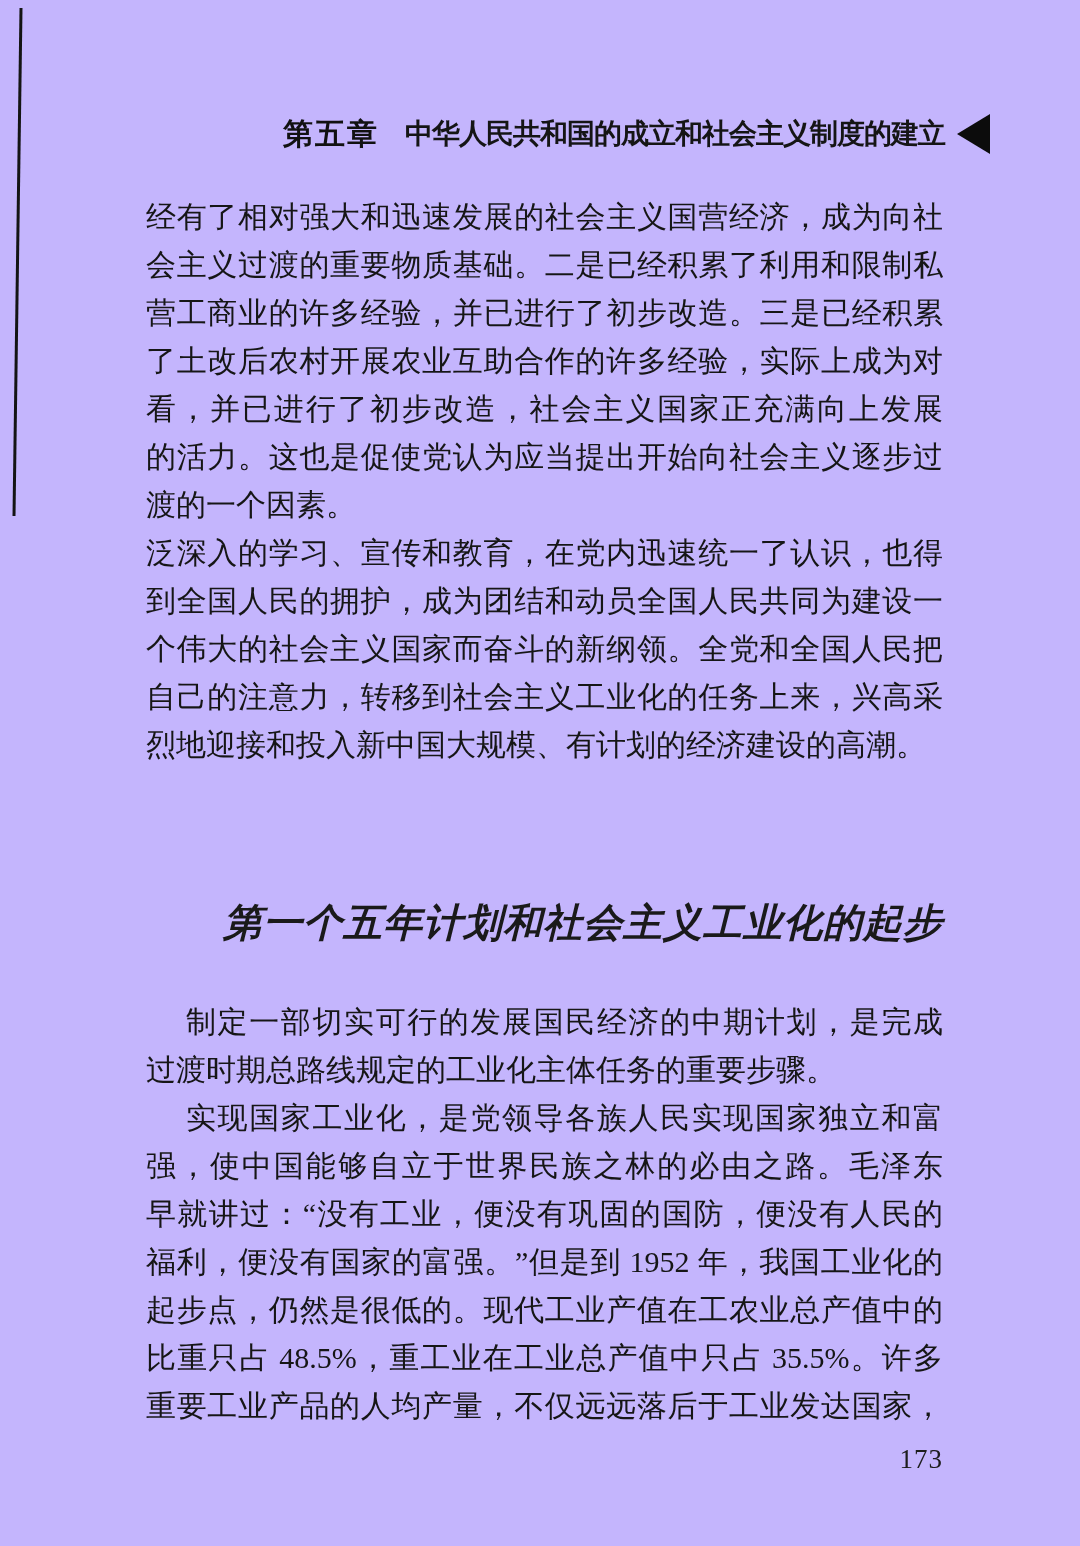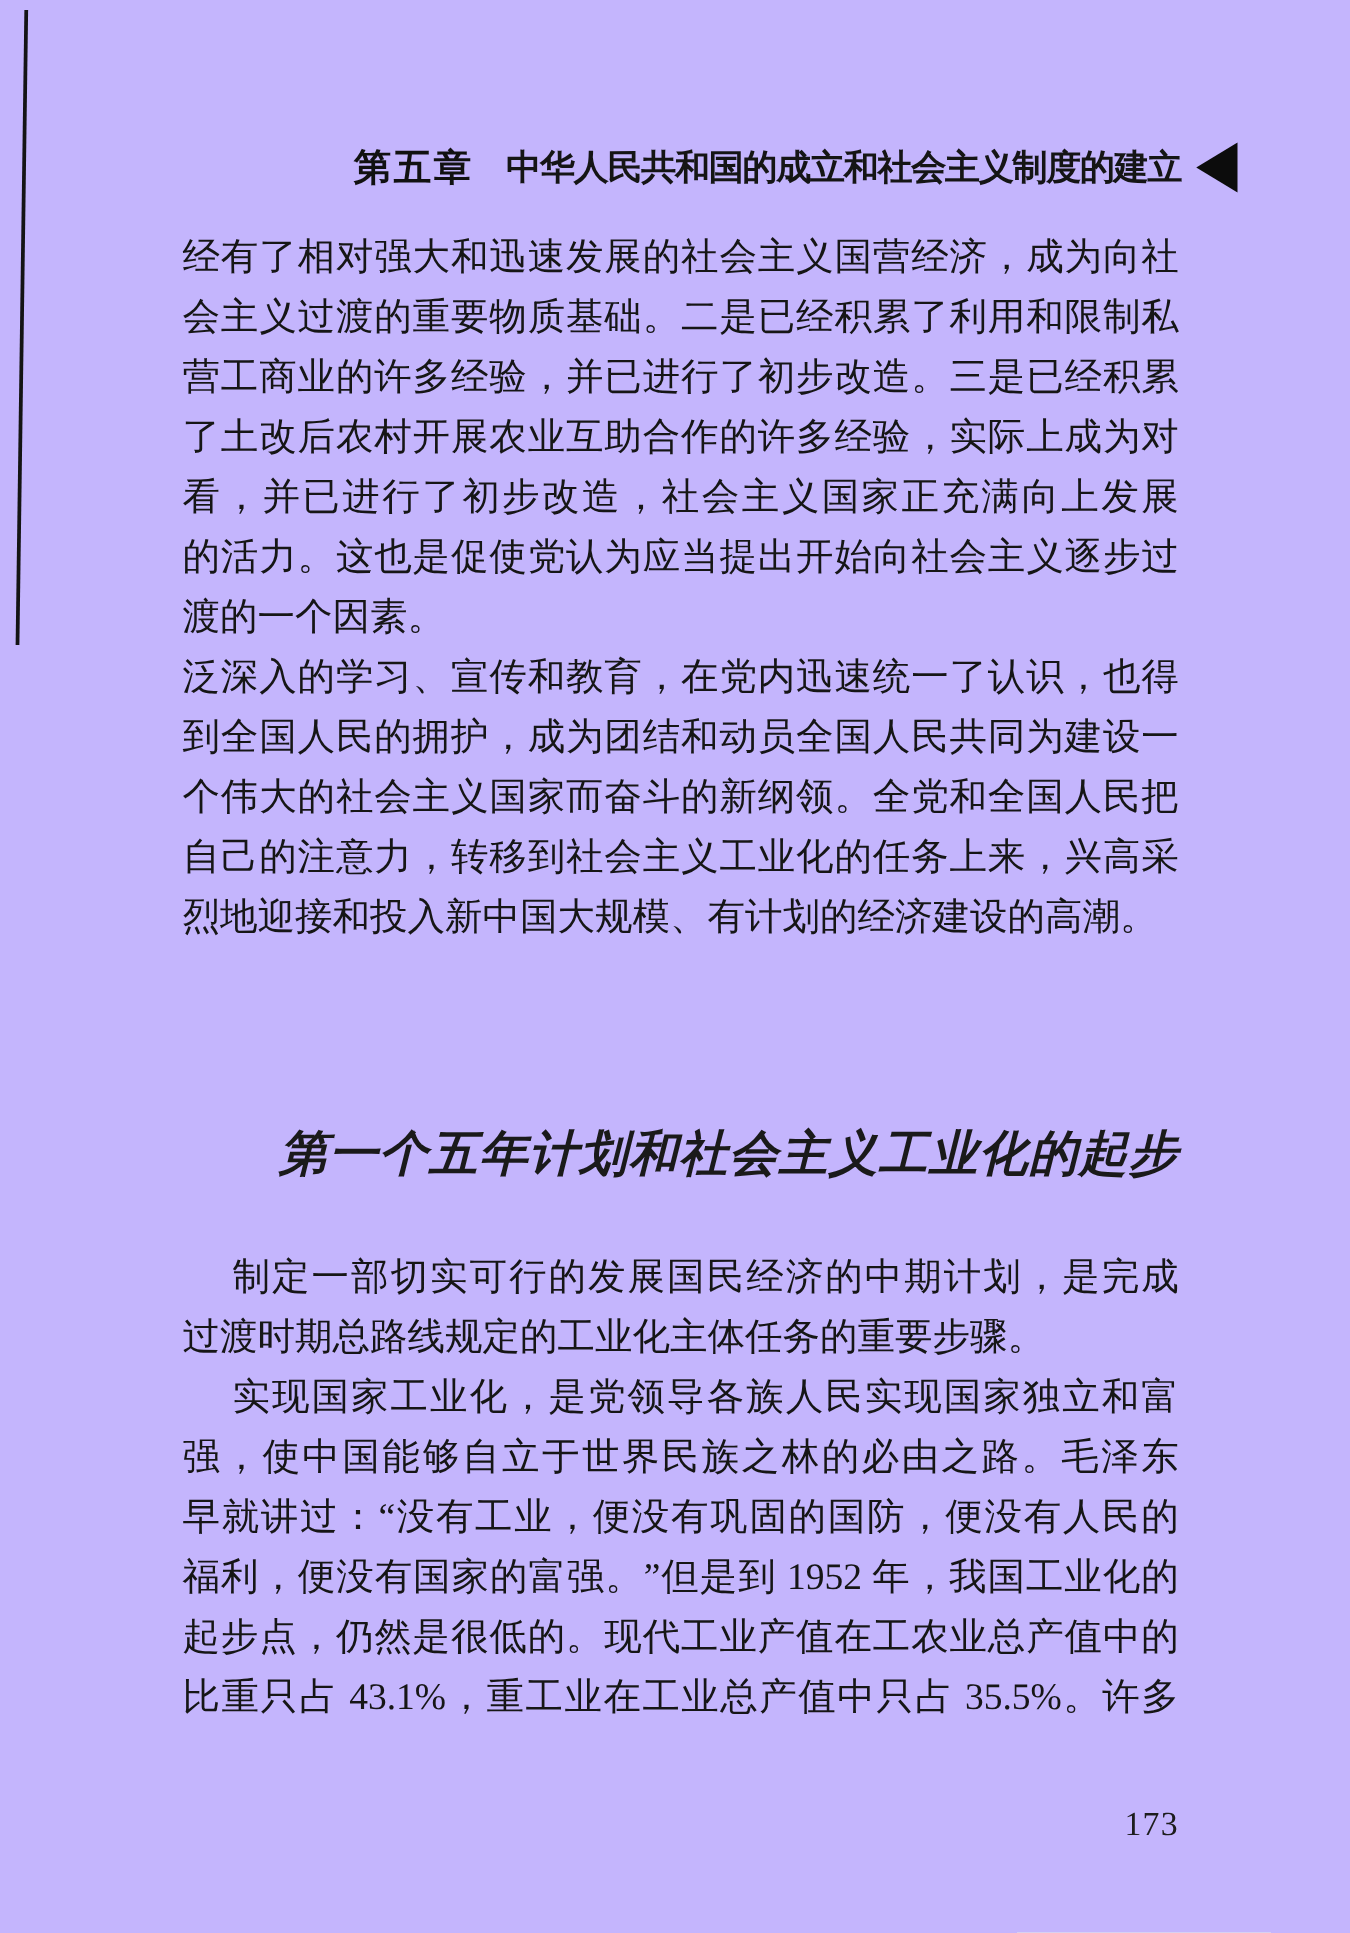--- a/index.html
+++ b/index.html
@@ -28,21 +28,21 @@
     margin-left:12px;width:0;height:0;
     border-top:20px solid transparent;
     border-bottom:20px solid transparent;
     border-right:33px solid #0c0c0c;
   }
 
   
   .body-block{
     position:absolute;left:146px;width:797px;
   }
-  .block1{top:182px;}
+  .block1{top:193px;}
   .block2{top:998px;}
   .line{
     height:48px;line-height:48px;font-size:30px;
     white-space:nowrap;
   }
   .line.full{
     text-align:justify;
     text-align-last:justify;
     text-justify:inter-character;
     white-space:normal;
@@ -96,18 +96,19 @@
   <h2 class="section-heading">第一个五年计划和社会主义工业化的起步</h2>
 
   <main class="body-block block2">
       <div class="line full indent">制定一部切实可行的发展国民经济的中期计划，是完成</div>
       <div class="line end">过渡时期总路线规定的工业化主体任务的重要步骤。</div>
       <div class="line full indent">实现国家工业化，是党领导各族人民实现国家独立和富</div>
       <div class="line full">强，使中国能够自立于世界民族之林的必由之路。毛泽东</div>
       <div class="line full">早就讲过：“没有工业，便没有巩固的国防，便没有人民的</div>
       <div class="line full">福利，便没有国家的富强。”但是到 1952 年，我国工业化的</div>
       <div class="line full">起步点，仍然是很低的。现代工业产值在工农业总产值中的</div>
-      <div class="line full">比重只占 43.1%，重工业在工业总产值中只占 35.5%。许多</div>
+      <div class="line full">比重只占 48.5%，重工业在工业总产值中只占 35.5%。许多</div>
+      <div class="line full">重要工业产品的人均产量，不仅远远落后于工业发达国家，</div>
     </main>
 
   <div class="page-number">173</div>
 
 </div>
 
 </body></html>

